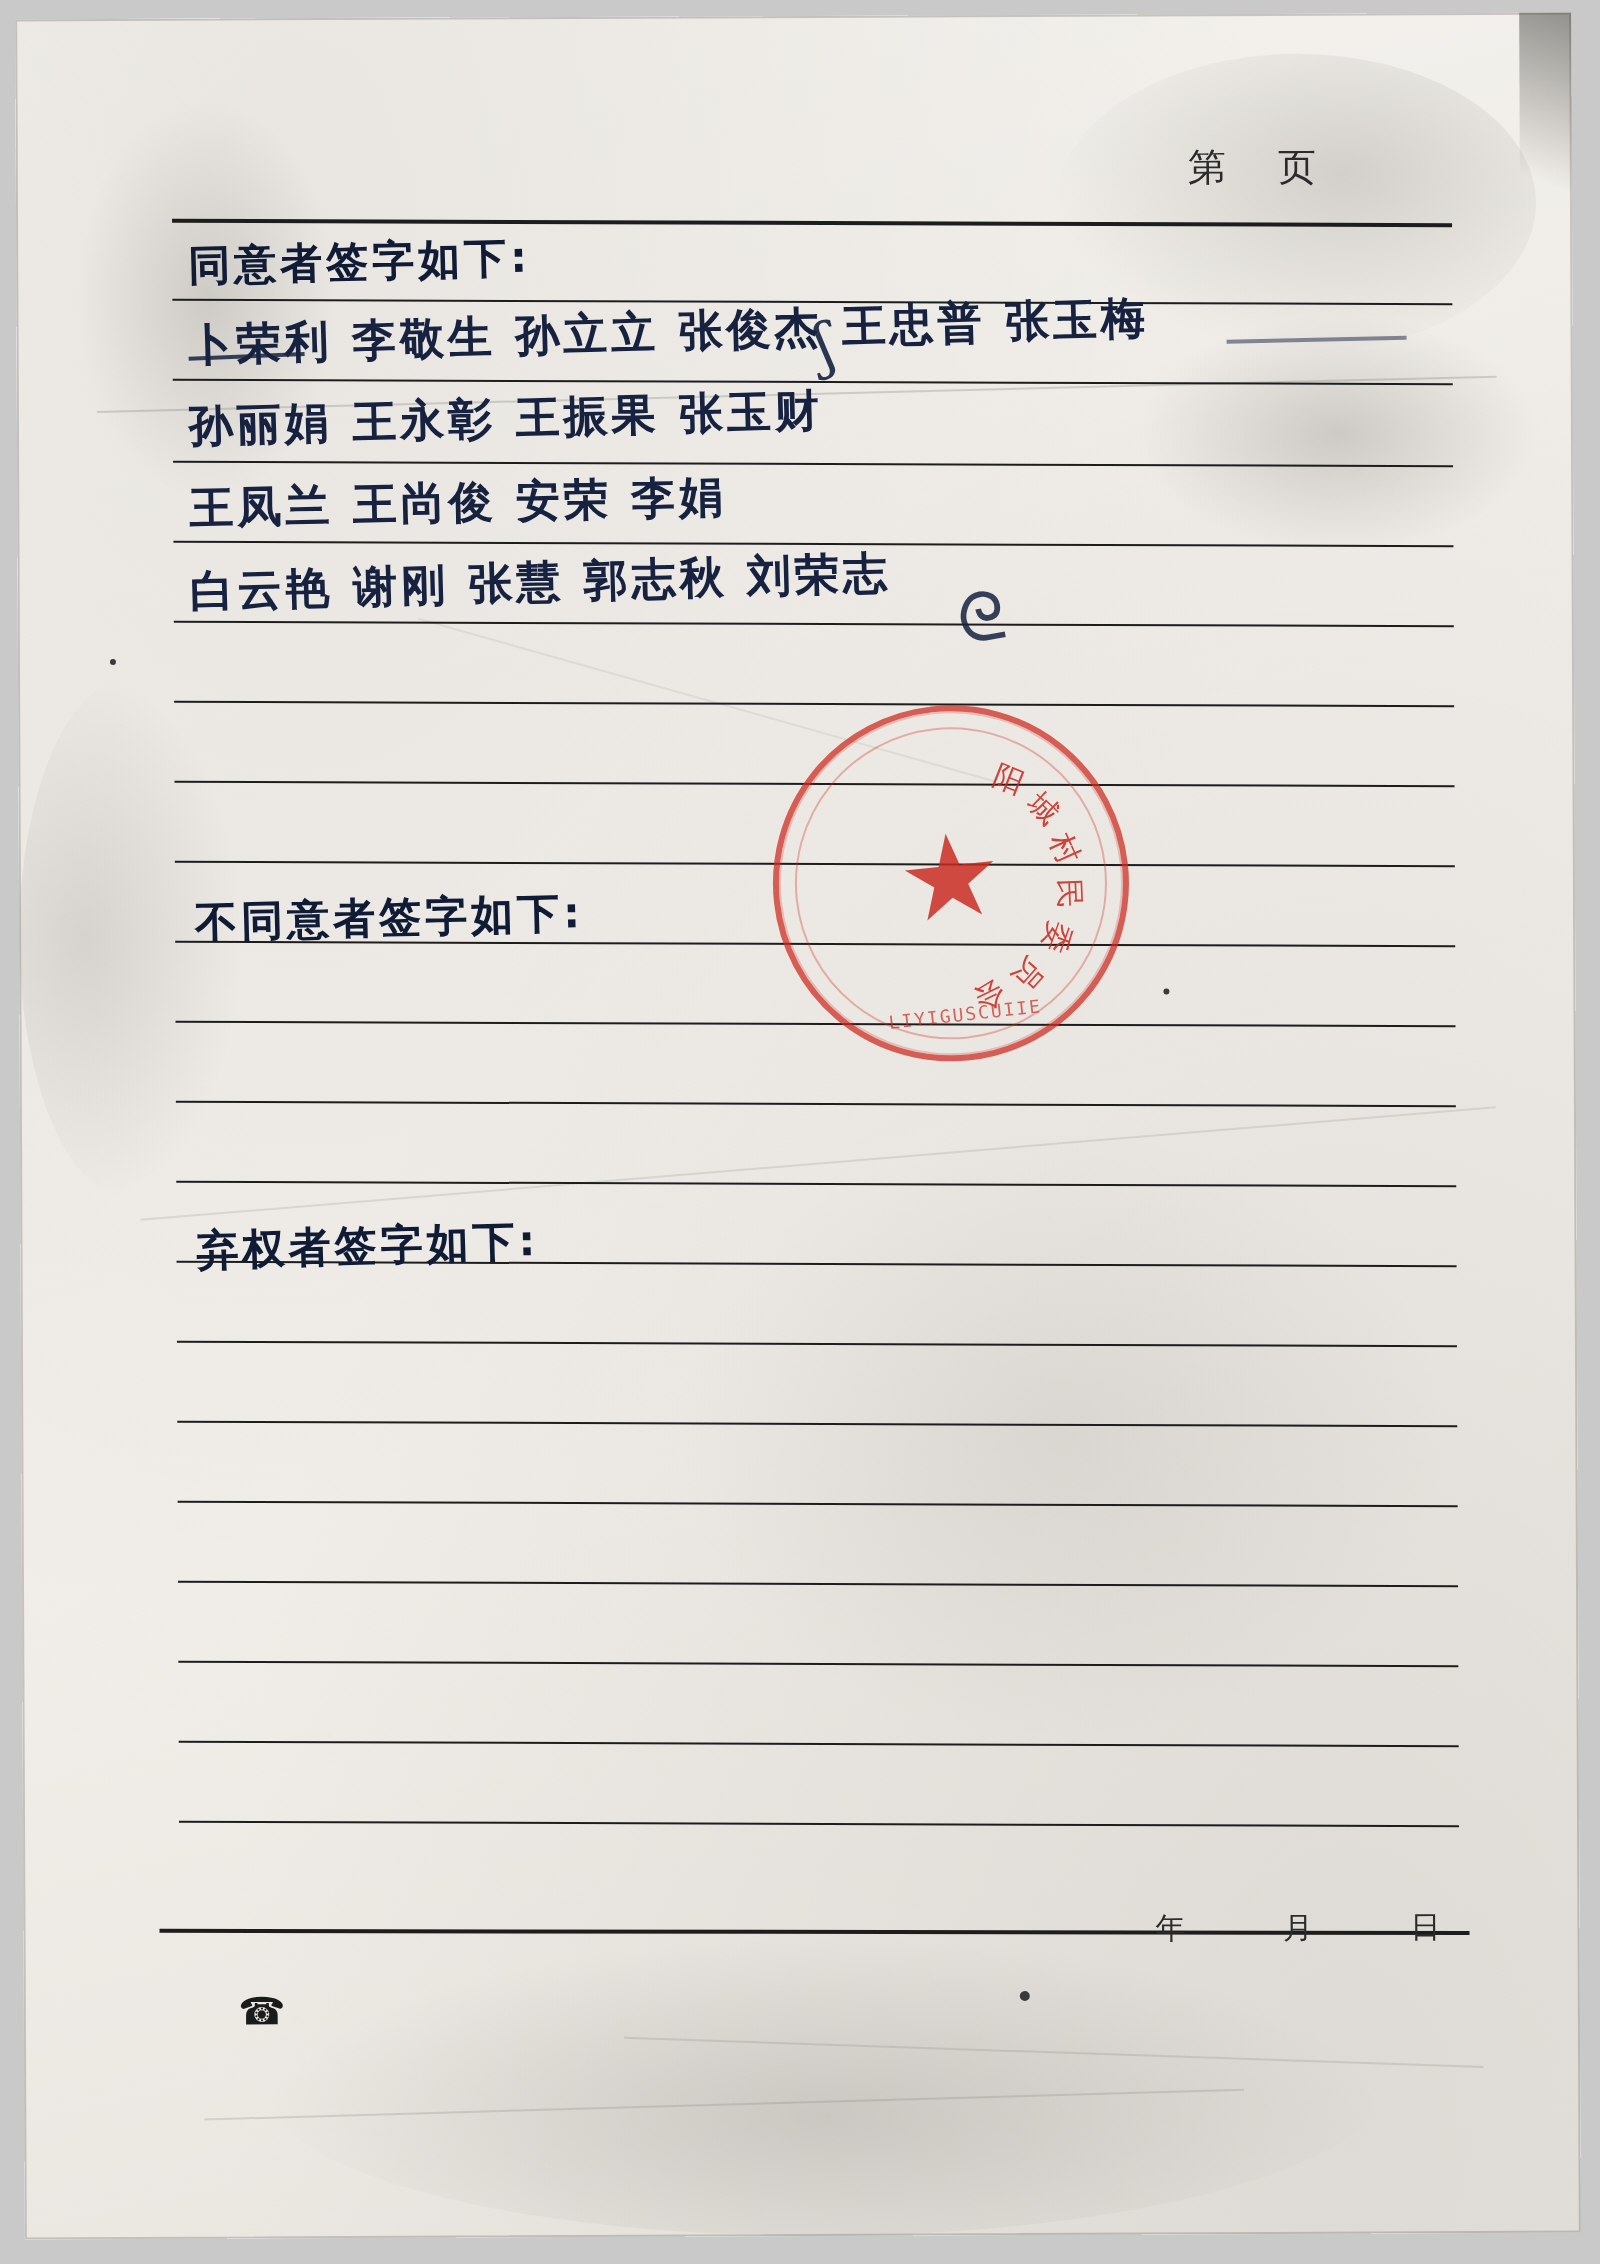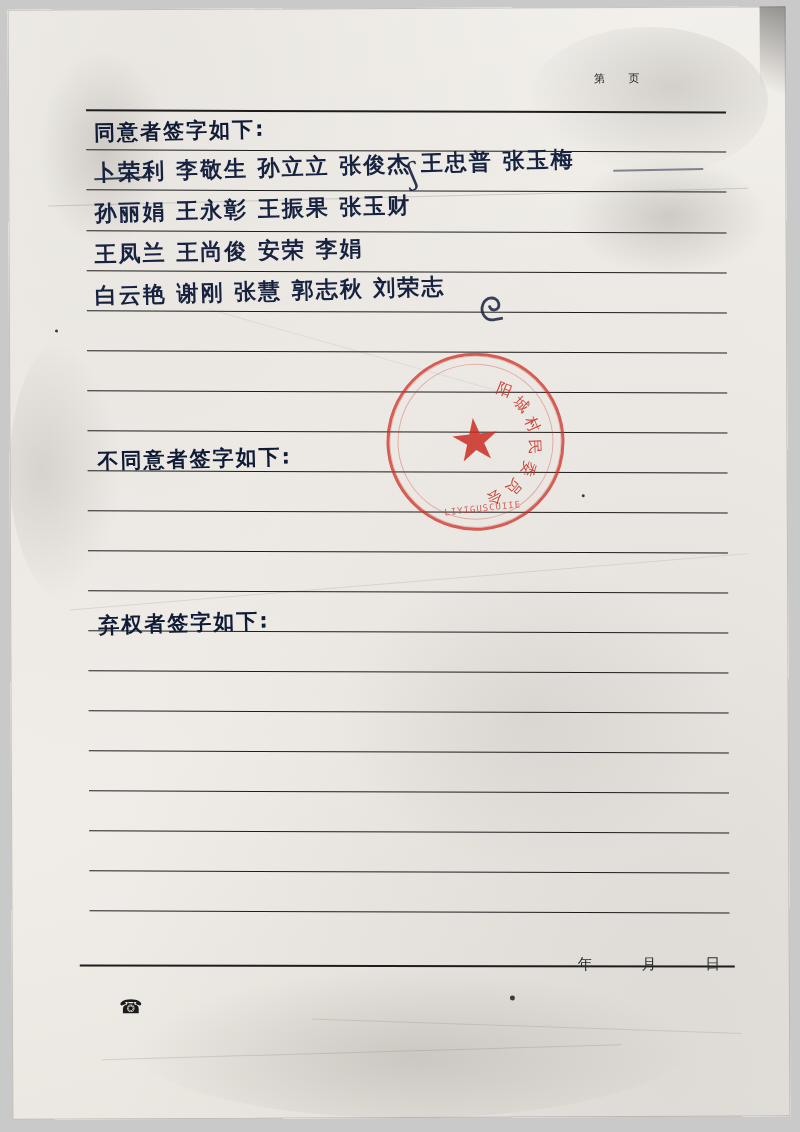--- a/index.html
+++ b/index.html
@@ -79,21 +79,21 @@
     width: 26px; height: 120px;
     background: linear-gradient(200deg, rgba(70,68,64,0.55), rgba(70,68,64,0) 70%);
     pointer-events: none;
   }
 
   
   .page-marker {
     position: absolute;
     left: 586px;
     top: 64px;
-    font-size: 11px;
+    font-size: 19px;
     letter-spacing: 10px;
     color: #2b2b2b;
     font-family: "DejaVu Sans", sans-serif;
     white-space: nowrap;
   }
 
   
   .rule {
     position: absolute;
     height: 0;

